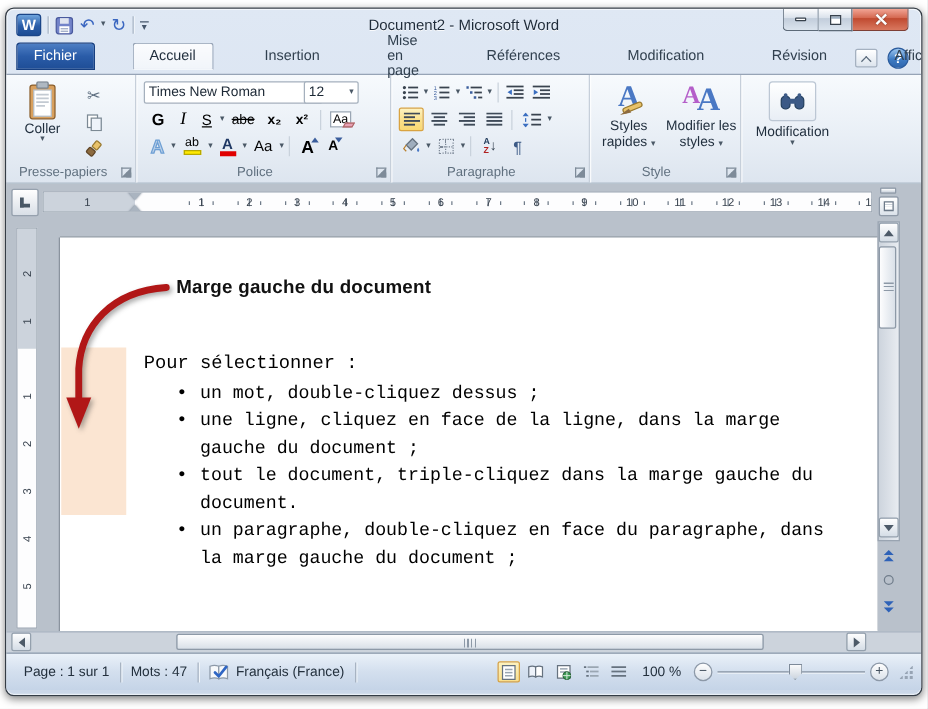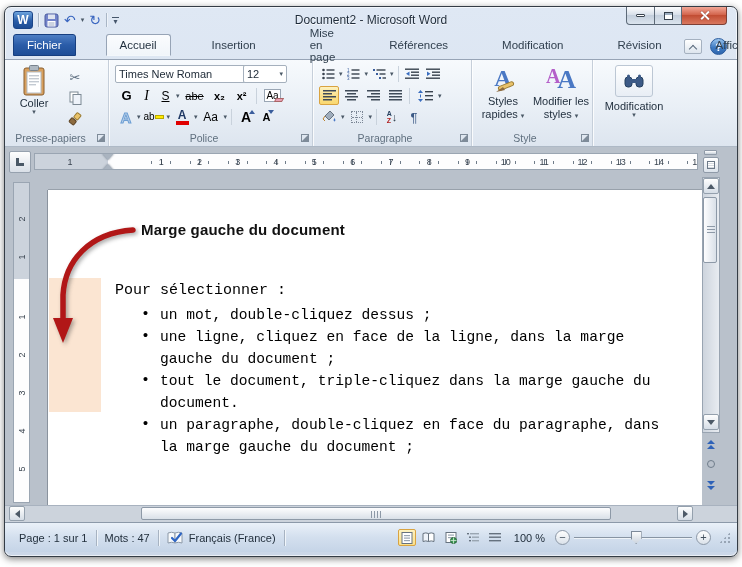--- a/index.html
+++ b/index.html
@@ -277,21 +277,21 @@
         <div class="sbtn" style="width:24px;height:19px;position:relative;">
           <span style="font-size:10px;border:1px solid #9aa6b4;padding:0 1px;background:#fff;">Aa</span>
           <i style="position:absolute;right:1px;bottom:2px;width:8px;height:4px;background:#e8a0b4;border:1px solid #a66;transform:skewX(-30deg);"></i>
         </div>
       </div>
       <div class="fontrow" style="left:7px;top:47px;">
         <div class="sbtn" style="width:18px;height:20px;font-size:15px;font-weight:bold;color:#bcd0e8;-webkit-text-stroke:1px #6d9fd4;">
             <span>A</span>
           </div>
         <span class="dd">▾</span>
-        <div class="sbtn" style="width:22px;height:20px;">
+        <div class="sbtn" style="width:22px;height:20px;flex-direction:column;">
           <span style="font-size:10px;line-height:10px;">ab</span>
           <i style="width:14px;height:4px;background:#ffe900;border:1px solid #b8a800;"></i>
         </div>
         <span class="dd">▾</span>
         <div class="sbtn" style="width:20px;height:20px;flex-direction:column;font-weight:bold;">
           <span style="font-size:12px;line-height:11px;color:#1f3864;">A</span>
           <i style="width:13px;height:4px;background:#e00000;"></i>
         </div>
         <span class="dd">▾</span>
         <div class="sbtn" style="width:22px;height:20px;font-size:12px;">

